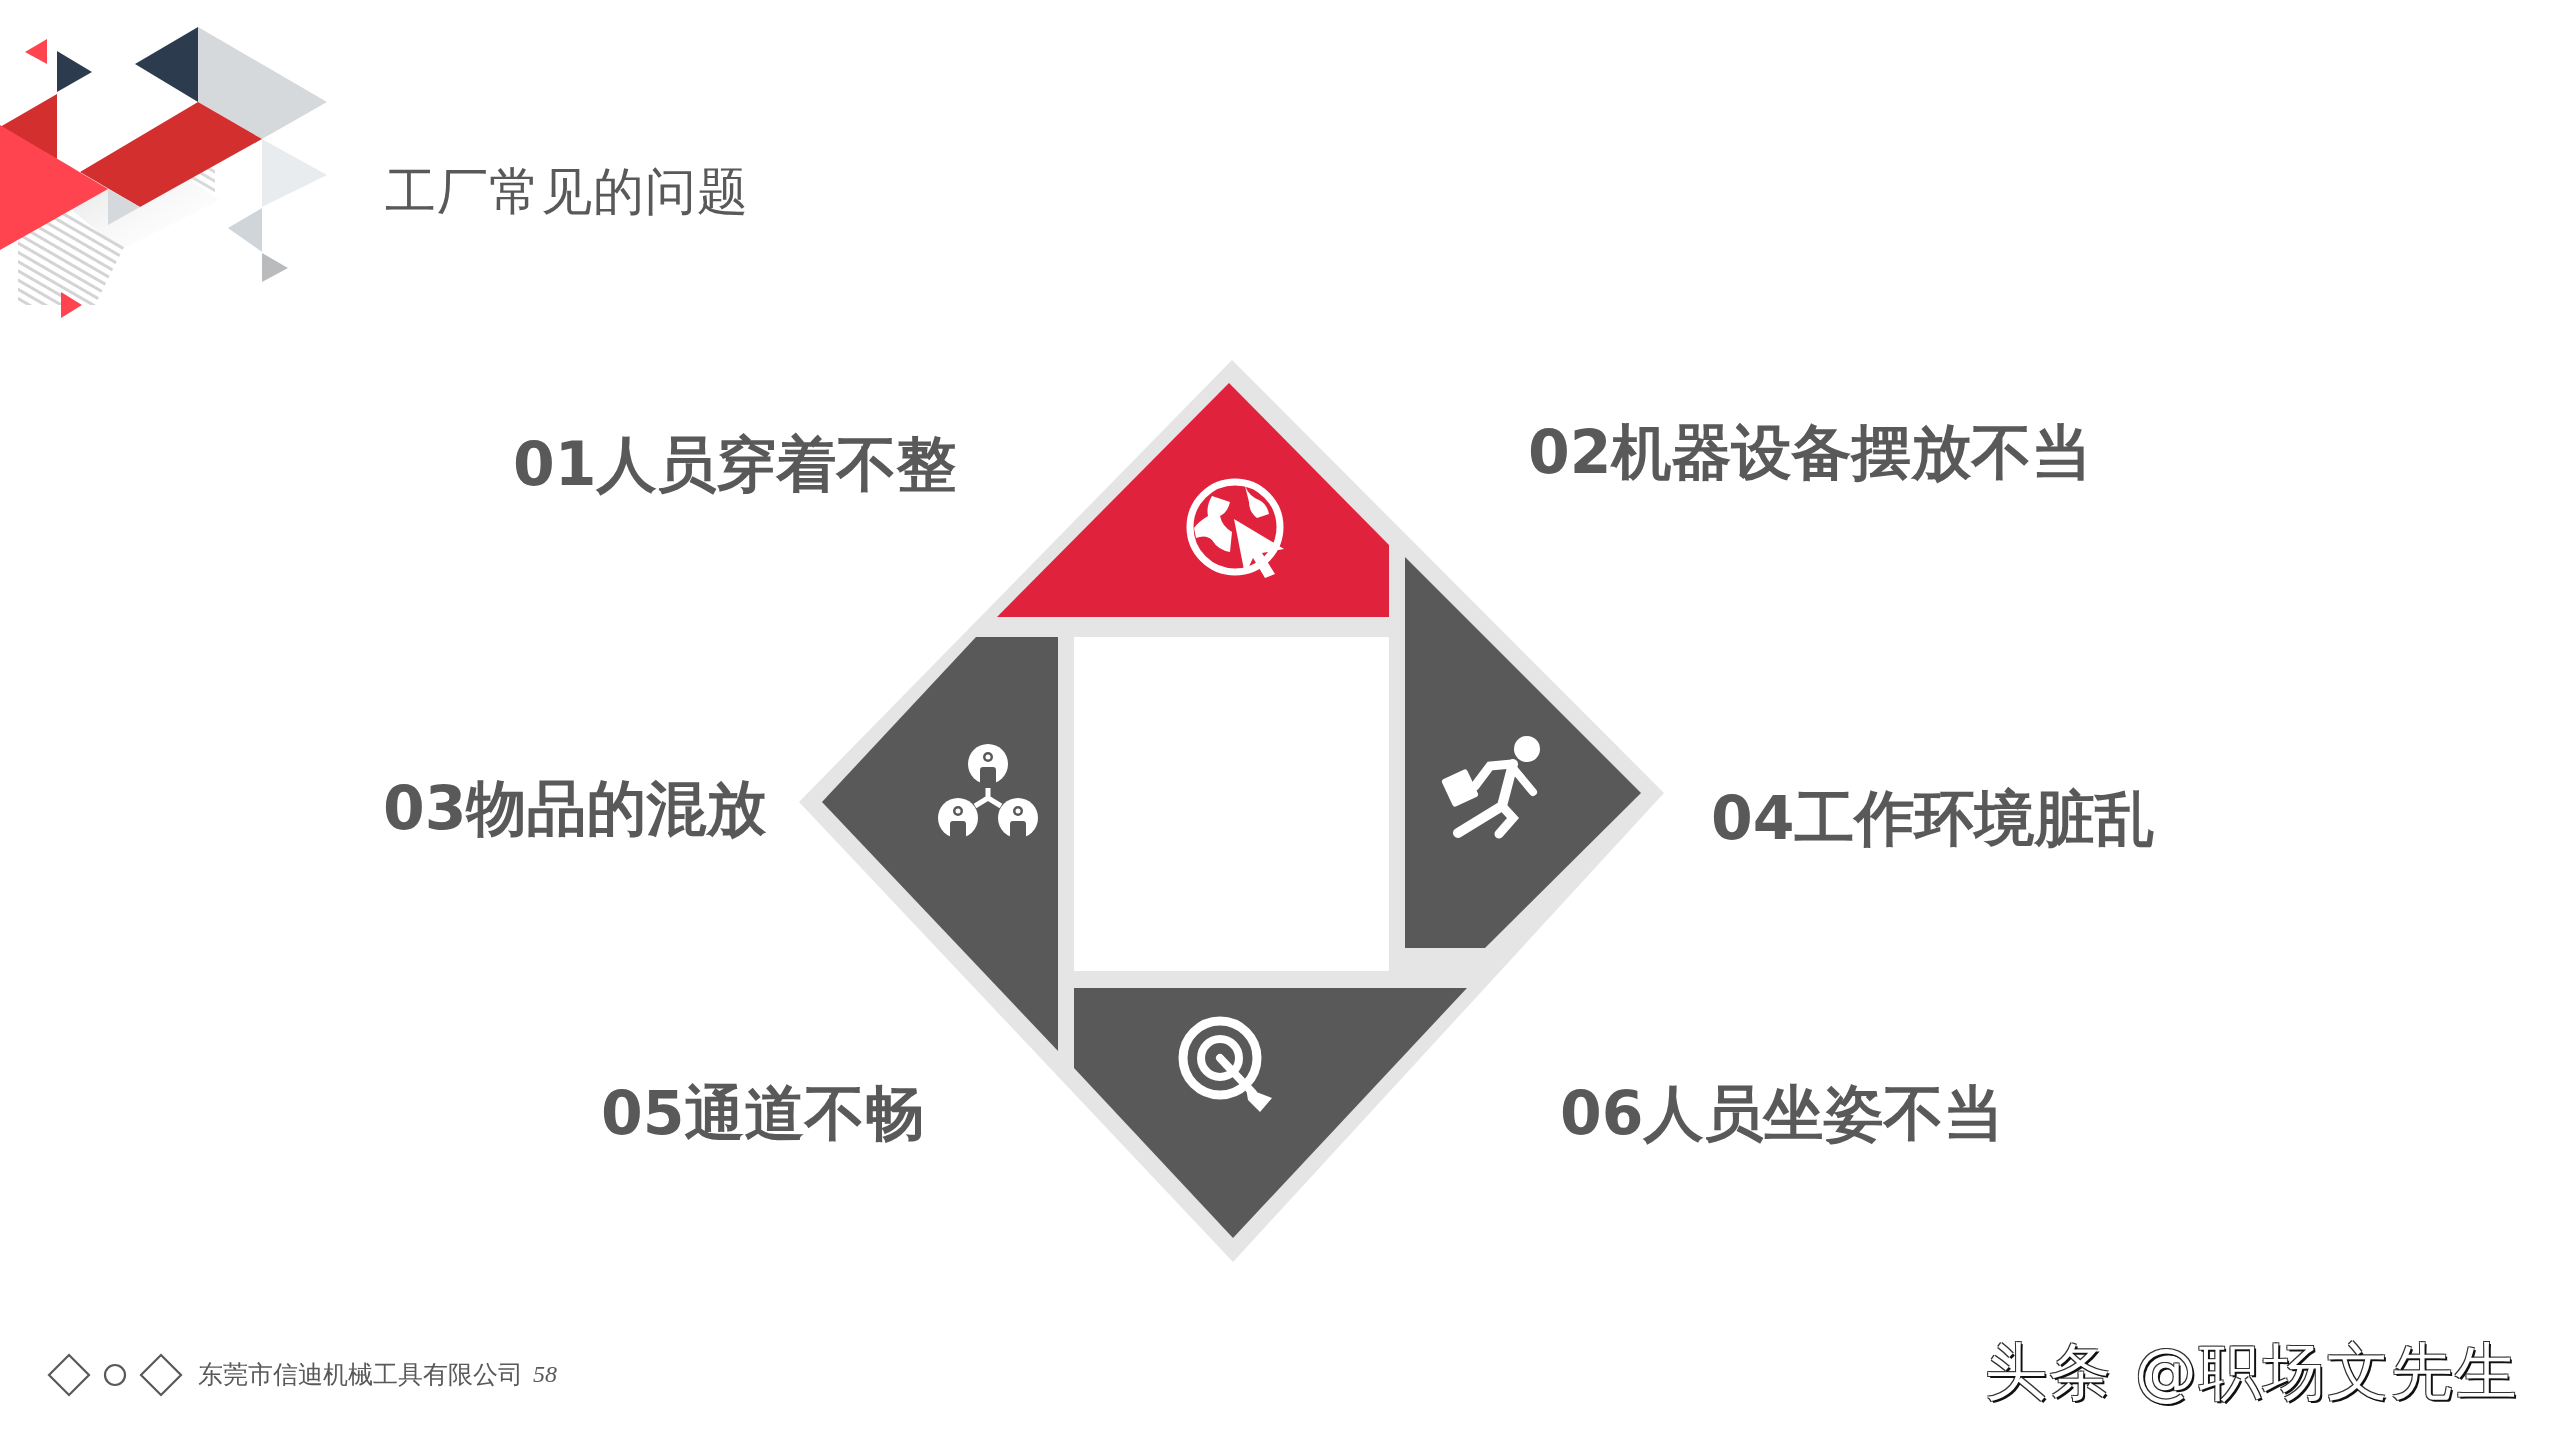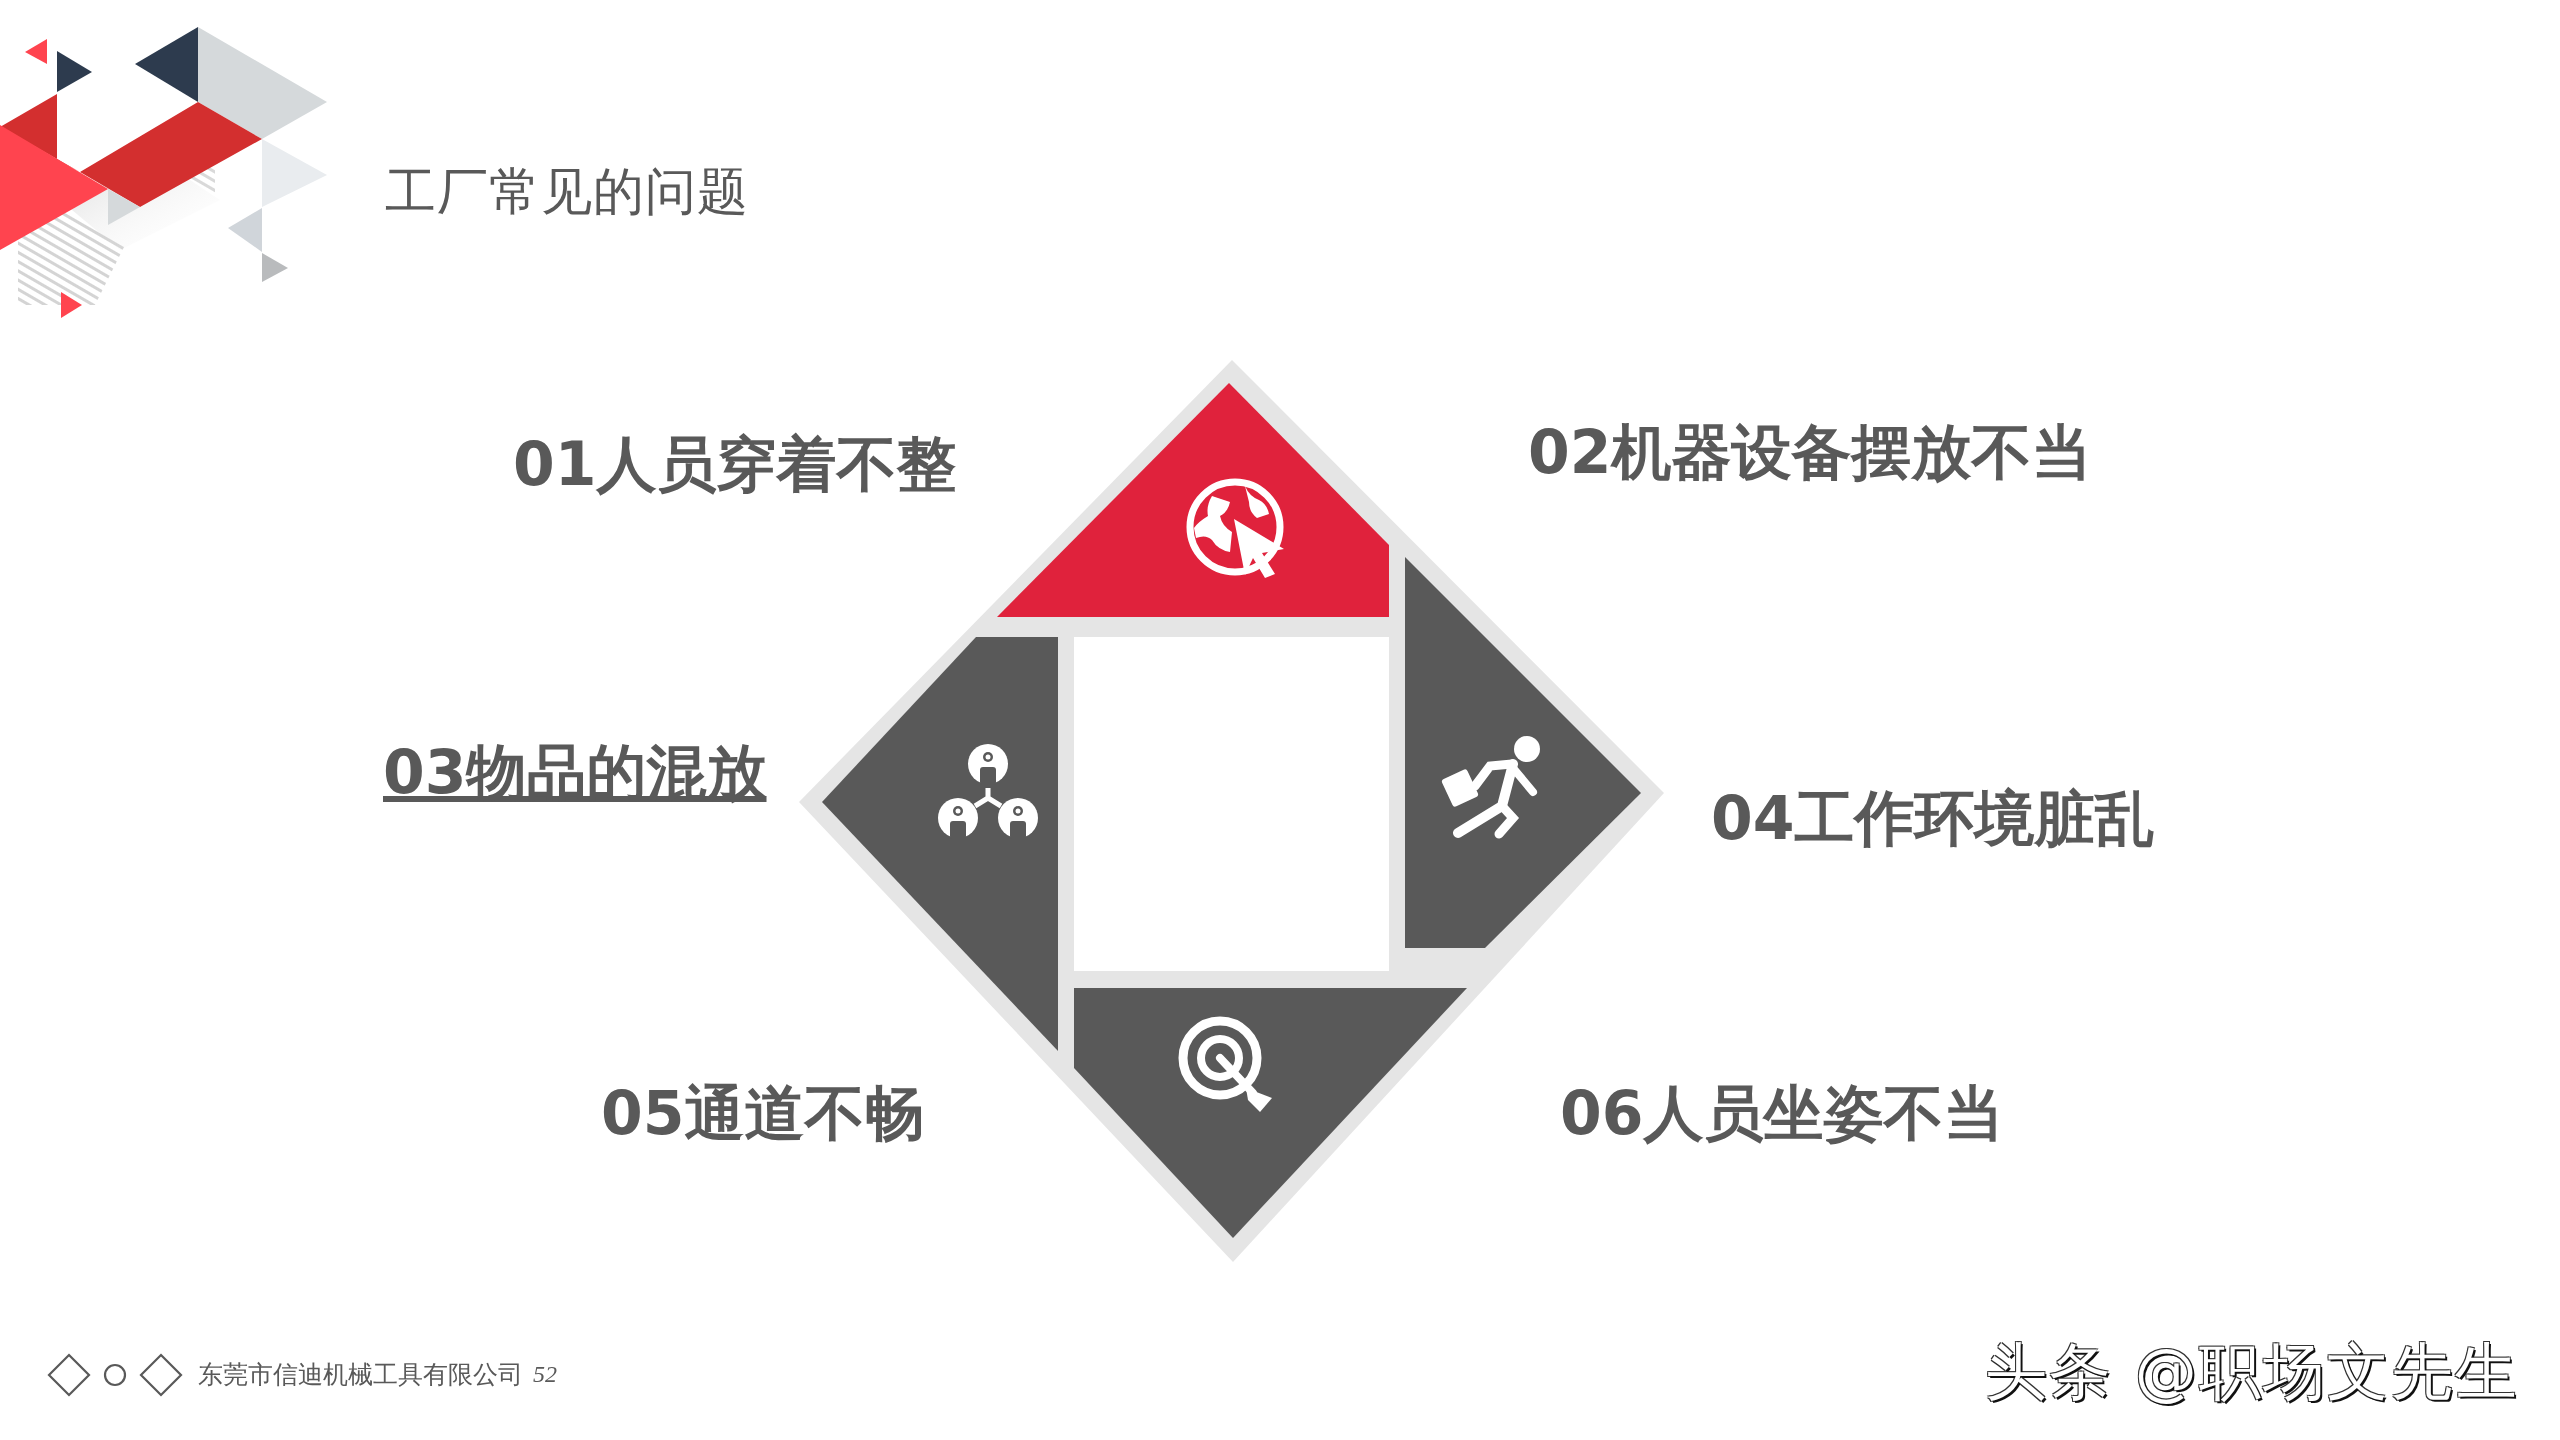--- a/index.html
+++ b/index.html
@@ -135,26 +135,26 @@
   <g fill="none" stroke="#ffffff">
     <circle cx="1220" cy="1058" r="37" stroke-width="9"></circle>
     <circle cx="1220" cy="1058" r="19" stroke-width="8"></circle>
     <path d="M1220 1058 L1253 1093" stroke-width="8" stroke-linecap="round"></path>
     <polygon points="1246,1088 1272,1098 1260,1112 1248,1100" fill="#ffffff" stroke="none"></polygon>
   </g>
 </svg>
 
 <div class="label" style="left:513px; top:424px;">01人员穿着不整</div>
 <div class="label" style="left:1528px; top:412px;">02机器设备摆放不当</div>
-<div class="label" style="left:383px; top:732px;text-decoration:underline;">03物品的混放</div>
+<div class="label" style="left:383px; top:768px;">03物品的混放</div>
 <div class="label" style="left:1711px; top:766px;margin-top:12px;">04工作环境脏乱</div>
 <div class="label" style="left:601px; top:1073px;">05通道不畅</div>
 <div class="label" style="left:1560px; top:1073px;">06人员坐姿不当</div>
 
 <svg class="footer-shapes" viewBox="0 0 160 50" xmlns="http://www.w3.org/2000/svg">
   <polygon points="29,5 49,25 29,45 9,25" fill="none" stroke="#595959" stroke-width="2.2"></polygon>
   <circle cx="75" cy="25" r="10" fill="none" stroke="#595959" stroke-width="2.2"></circle>
   <polygon points="121,5 141,25 121,45 101,25" fill="none" stroke="#595959" stroke-width="2.2"></polygon>
 </svg>
 <div class="company">东莞市信迪机械工具有限公司</div>
-<div class="page-num">52</div>
+<div class="page-num">58</div>
 
 <div class="watermark">头条 @职场文先生</div>
 
 </body></html>

